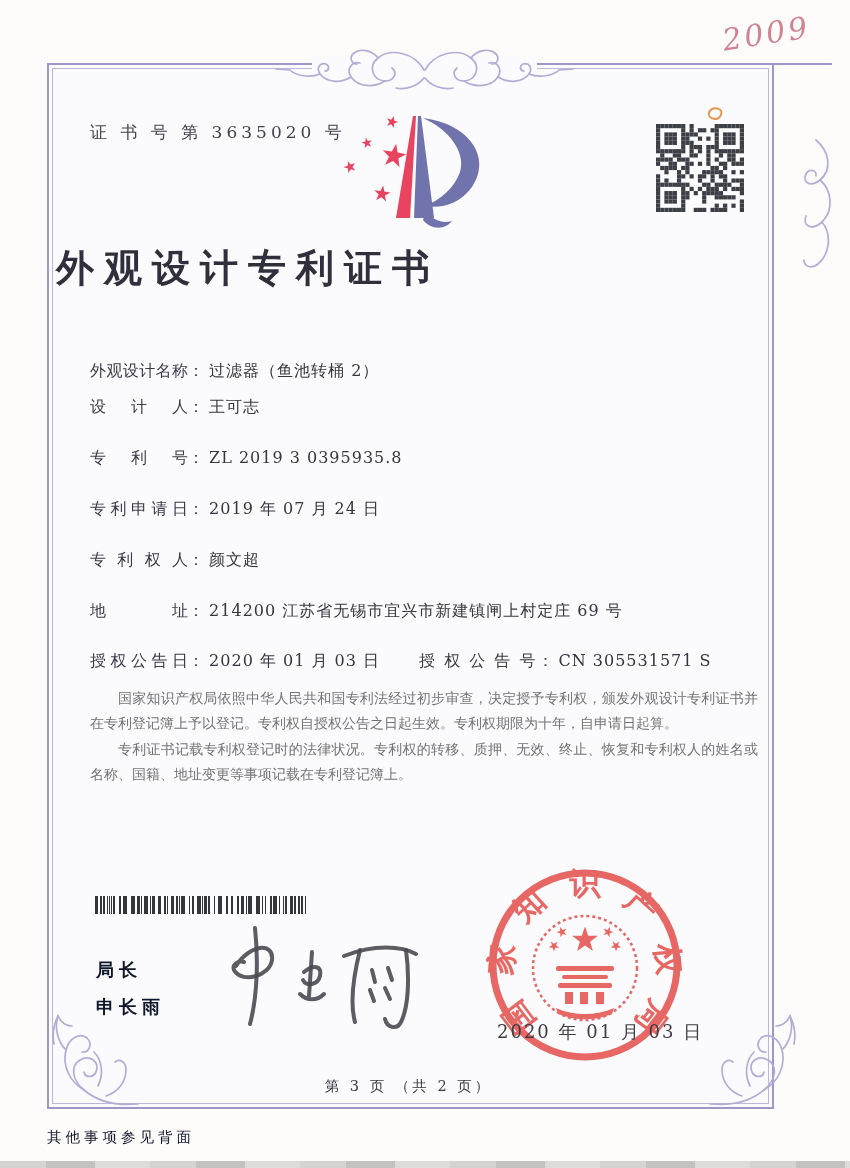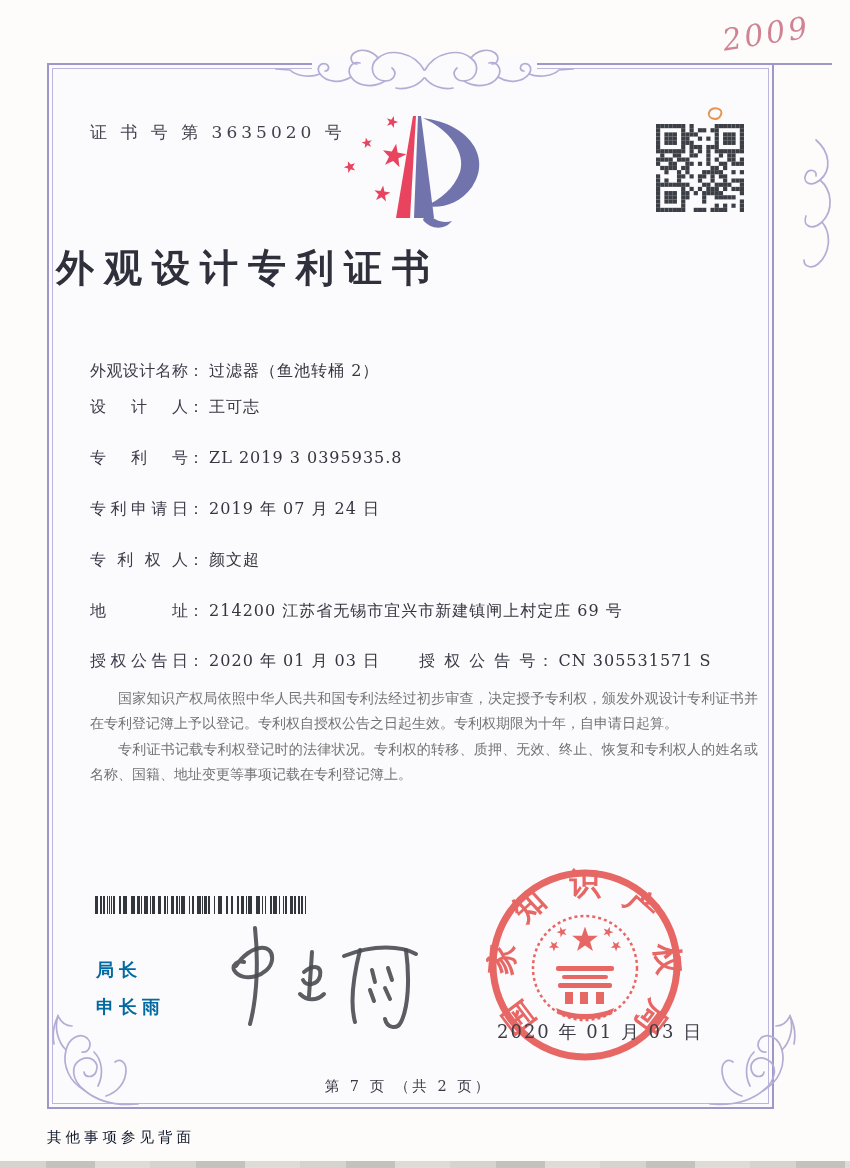--- a/index.html
+++ b/index.html
@@ -59,21 +59,21 @@
   .fpair2{ margin-left:34px; }
   .fpair2 .flabel2{ letter-spacing:2px; }
   
   .body-text{
     position:absolute; left:90px; top:686px; width:668px;
     font-size:14px; line-height:25.4px; text-align:justify; color:#737373;
   }
   .body-text p{ margin:0; text-indent:2em; }
   
   .barcode{ position:absolute; left:95px; top:896px; }
-  .sig-block{ position:absolute; left:96px; top:958px; font-size:18px; letter-spacing:5px; color:#0369a1;
+  .sig-block{ position:absolute; left:96px; top:958px; font-size:18px; letter-spacing:5px; color:#0f172a;
     font-family:"DejaVu Sans","Liberation Sans",sans-serif; font-weight:600;}
   .sig-block div{ margin-bottom:13px; }
   .autograph{ position:absolute; left:222px; top:922px; }
   .autograph path{ fill:none; stroke:#4a4a52; stroke-width:4; stroke-linecap:round; stroke-linejoin:round; opacity:.9;}
   .seal{ position:absolute; left:486px; top:866px; }
   .seal-char{ font-size:31px; font-weight:700; fill:#e4534f; font-family:"DejaVu Serif",serif; }
   .seal-date{
     position:absolute; left:497px; top:1020px; font-size:18px; letter-spacing:2px; color:#3d3b44; z-index:5;
   }
   .page-info{
@@ -528,17 +528,17 @@
       <rect x="76" y="109" width="46" height="4" rx="2"></rect>
       <rect x="72" y="117" width="54" height="5" rx="2"></rect>
       <rect x="79" y="126" width="8" height="12"></rect>
       <rect x="94" y="126" width="8" height="12"></rect>
       <rect x="110" y="126" width="8" height="12"></rect>
       <path d="M70,142 C88,150 110,150 128,142 L126,148 C108,155 90,155 72,148 Z"></path>
     </g>
   </svg>
   <div class="seal-date">2020 年 01 月 03 日</div>
 
-  <div class="page-info">第 7 页 （共 2 页）</div>
+  <div class="page-info">第 3 页 （共 2 页）</div>
   <div class="back-note">其他事项参见背面</div>
 
   <div class="scan-band-bottom"></div>
 </div>
 
 </body></html>

